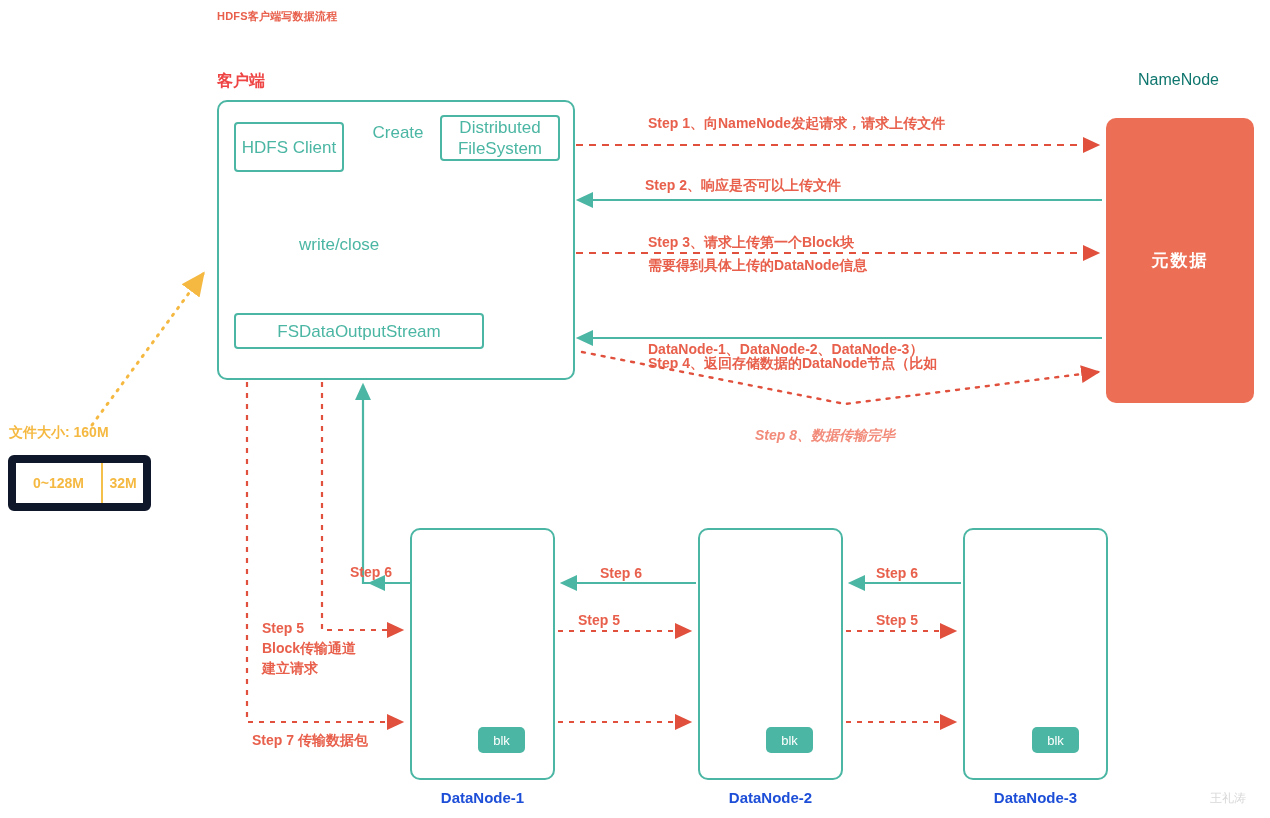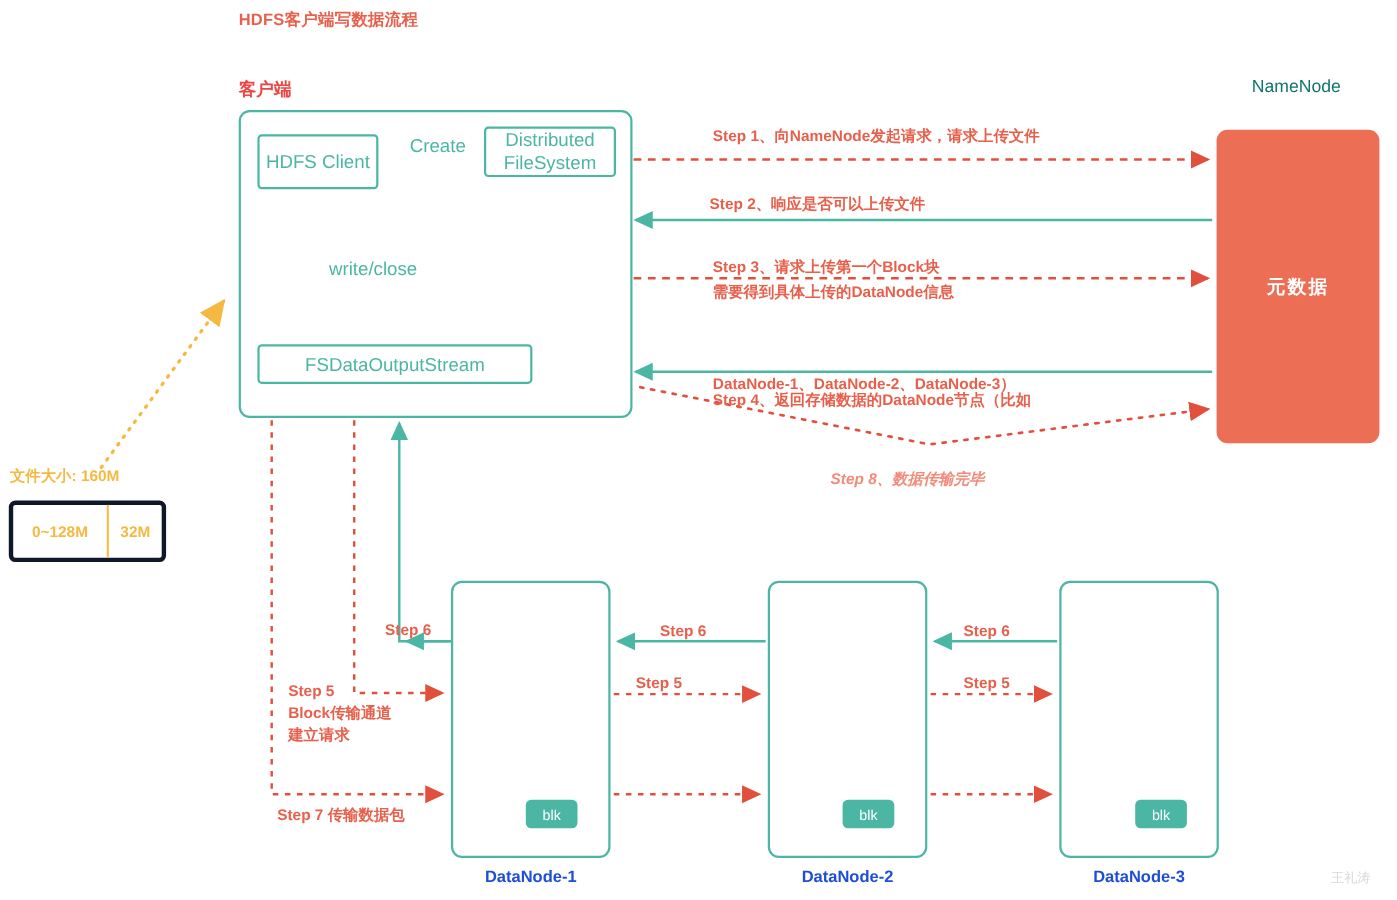--- a/index.html
+++ b/index.html
@@ -12,21 +12,21 @@
     width:1270px;
     height:818px;
     background:#ffffff;
     overflow:hidden;
   }
   .abs{position:absolute;}
   
   .title{
     left:217px; top:9px;
     color:#E8604C;
-    font-size:15px;
+    font-size:11px;
     font-weight:700;
     letter-spacing:.2px;
   }
   .lbl-teal{
     color:#ef4444;
     font-size:16px;
     font-weight:700;
   }
   .lbl-red{
     color:#E8604C;
@@ -101,21 +101,21 @@
     align-items:center;
     justify-content:center;
   }
   
   .fs-label{
     color:#F5B942;
     font-size:14px;
     font-weight:700;
   }
   .fs-box{
-    border:4px solid #0f172a;
+    border:8px solid #0f172a;
     border-radius:6px;
     box-sizing:border-box;
     display:flex;
     background:#fff;
   }
   .fs-cell{
     color:#F5B942;
     font-size:14px;
     font-weight:700;
     display:flex;

